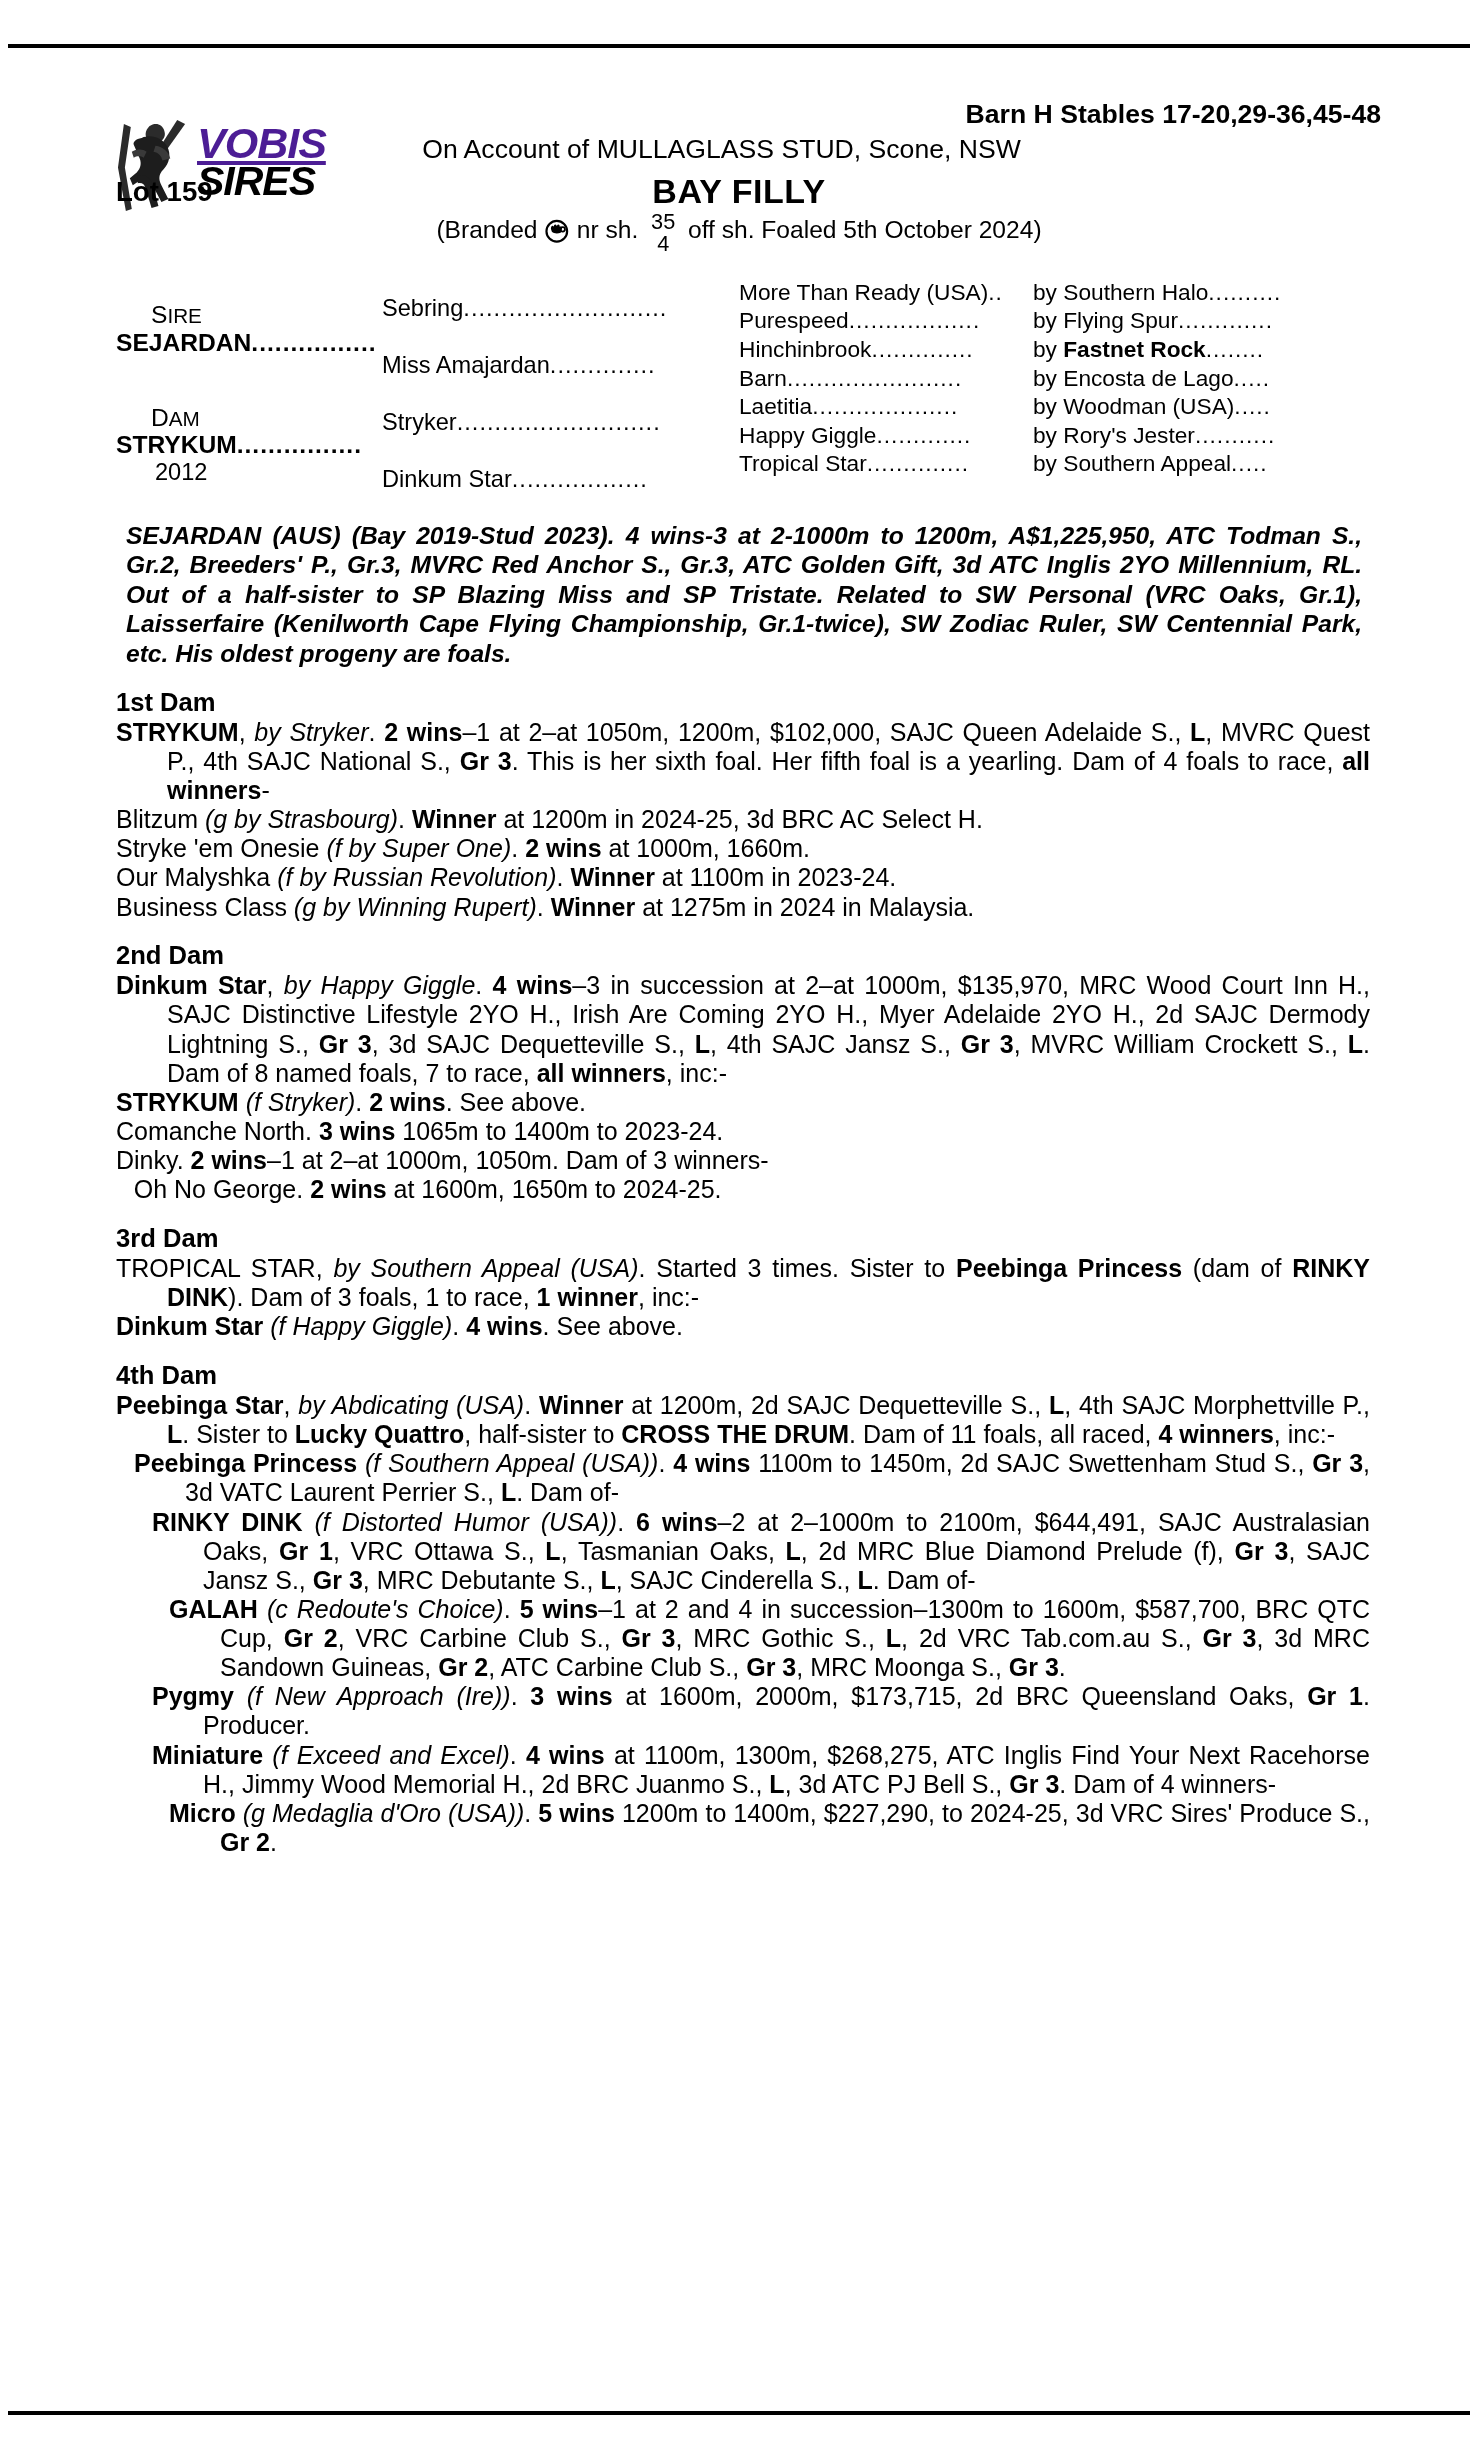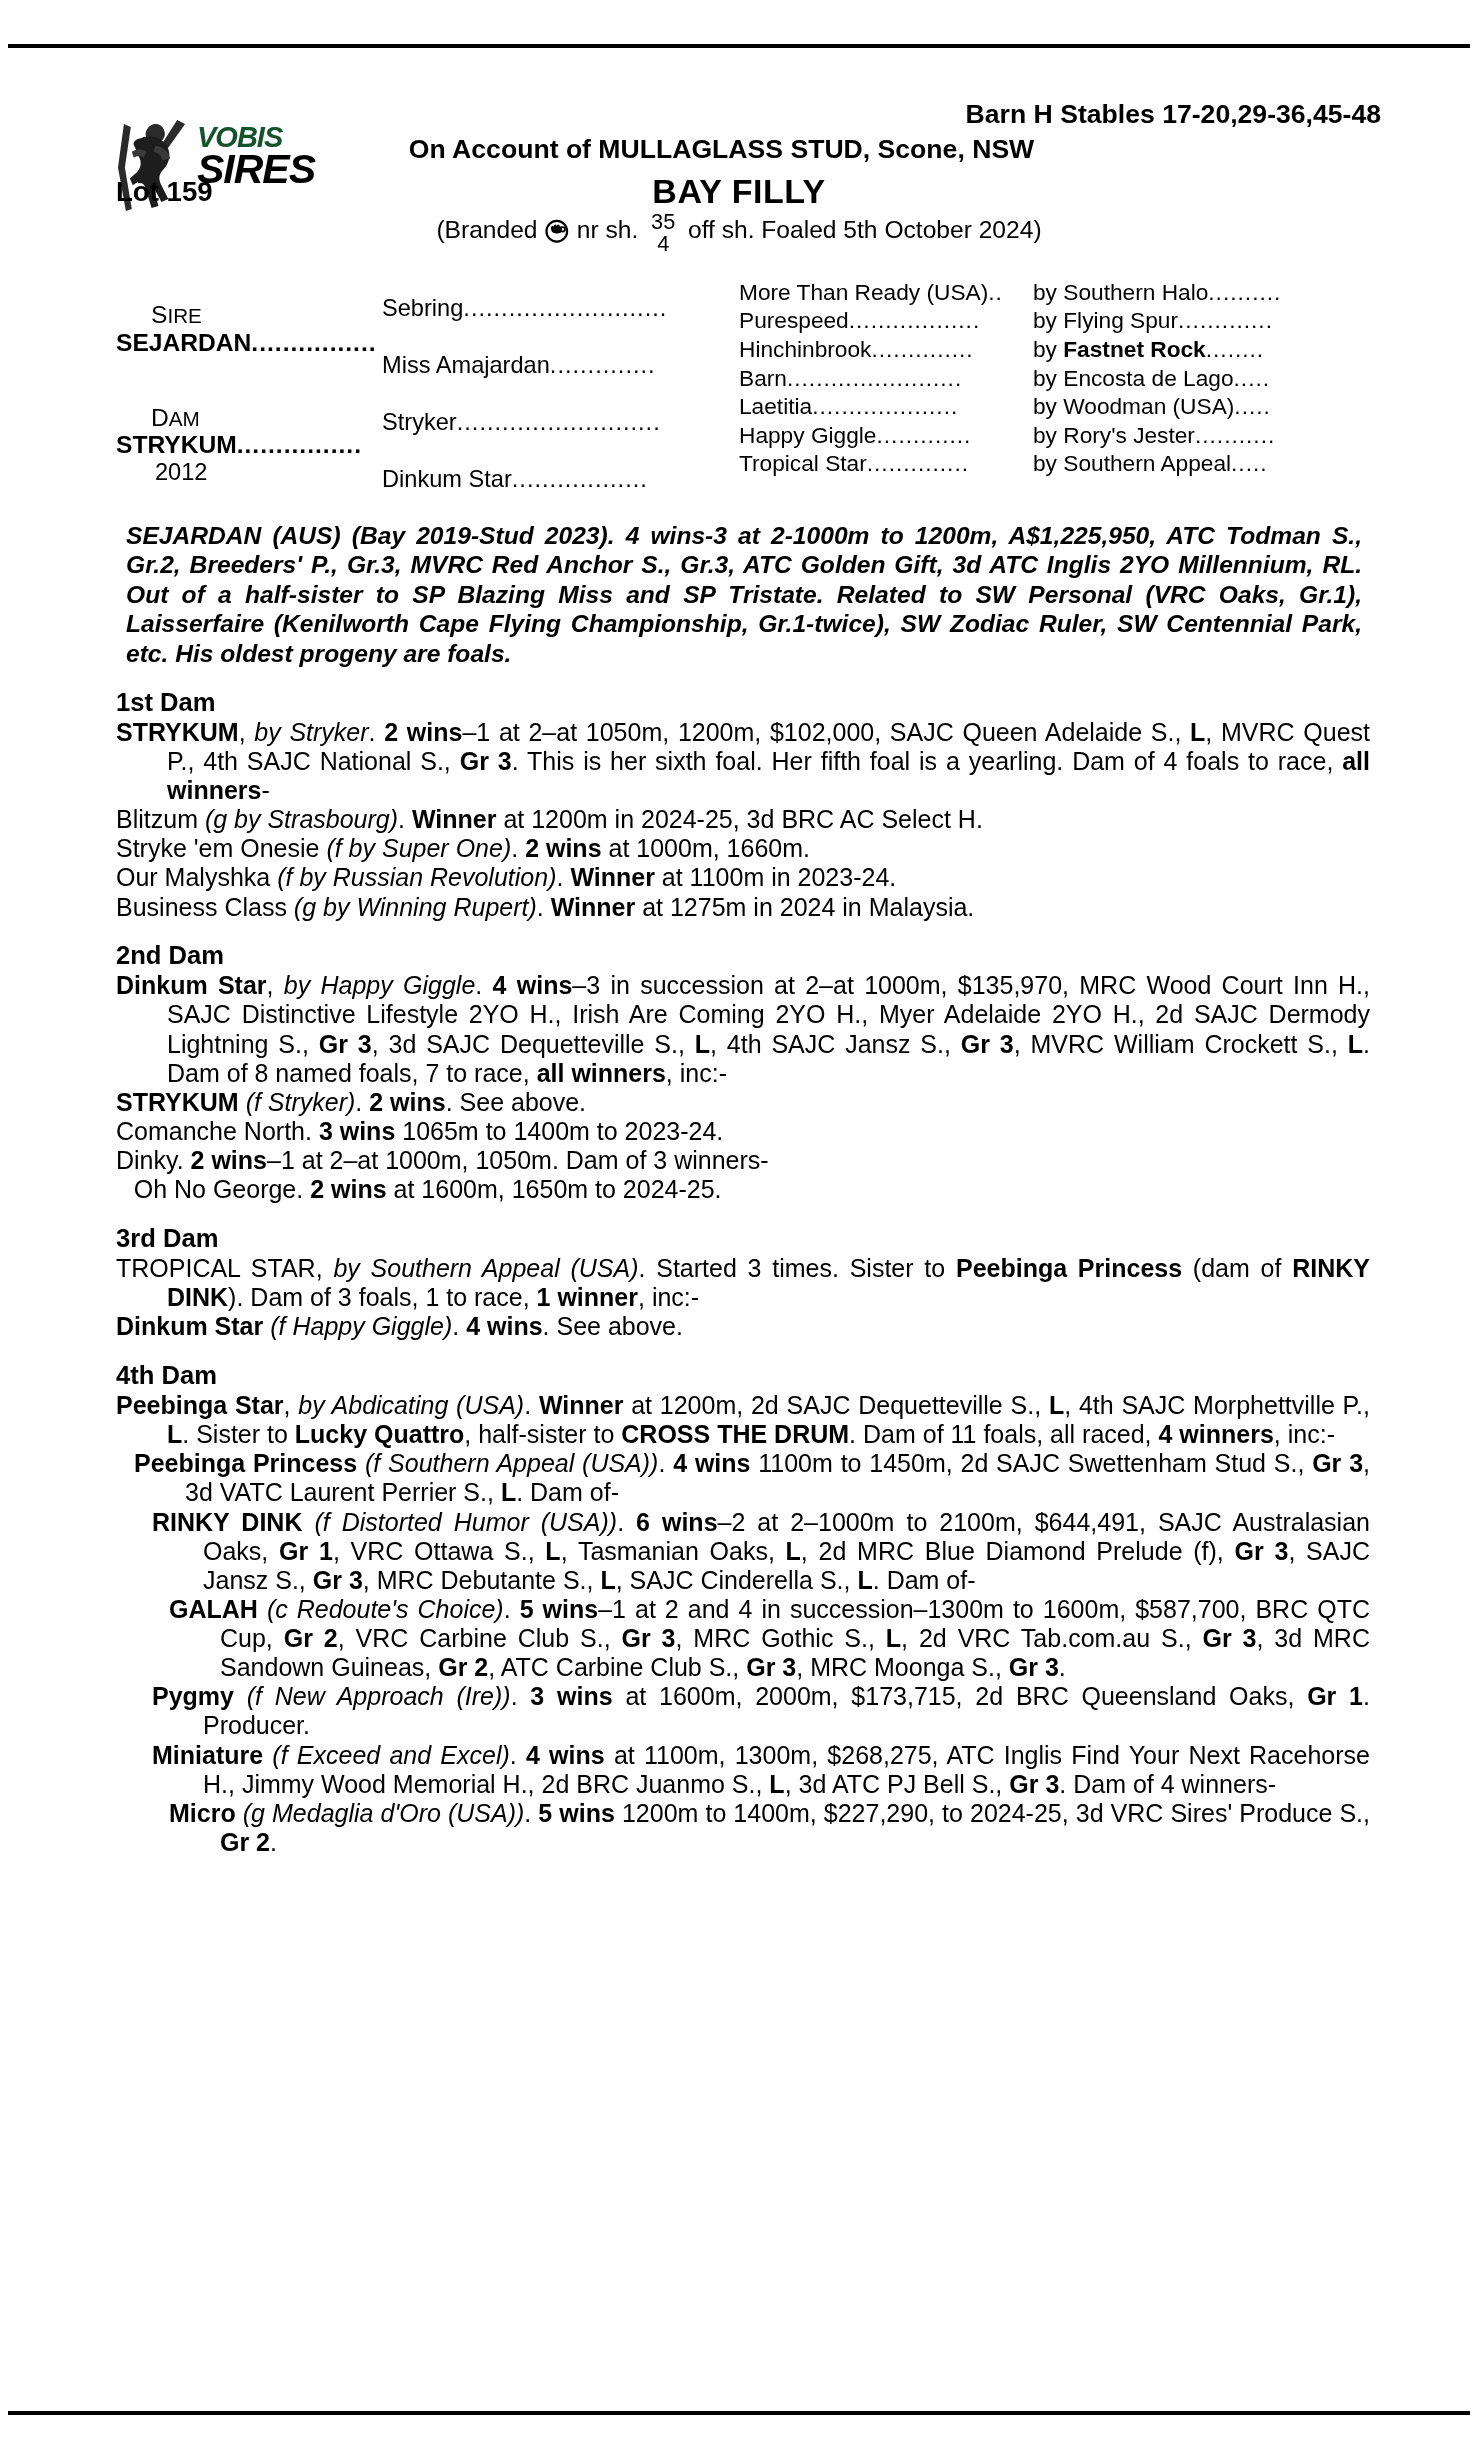--- a/index.html
+++ b/index.html
@@ -61,40 +61,40 @@
     top: 5.9px;
     width: 128px;
   }
   .logo-vobis, .logo-sires {
     font-family: "Liberation Sans", sans-serif;
     font-weight: bold;
     font-style: italic;
     letter-spacing: -1px;
     line-height: 0.92;
   }
-  .logo-vobis { color: #14532d; font-size: 29px; }
+  .logo-vobis { color: #4c1d95; font-size: 43px; text-decoration: underline; }
   .logo-sires { color: #000000; font-size: 41px; }
 
   .barn-line {
     position: absolute;
     right: 97px;
     top: 21.7px;
     font-size: 26.6px;
     font-weight: bold;
     white-space: nowrap;
   }
   .account-line {
     position: absolute;
     left: 0;
     right: 0;
     top: 57px;
     text-align: center;
     padding-right: 35px;
     font-size: 26.6px;
-    font-weight: bold;
+    font-weight: normal;
   }
   .lot {
     position: absolute;
     left: 116px;
     top: 99px;
     font-size: 27.6px;
     font-weight: bold;
   }
   .title {
     position: absolute;

